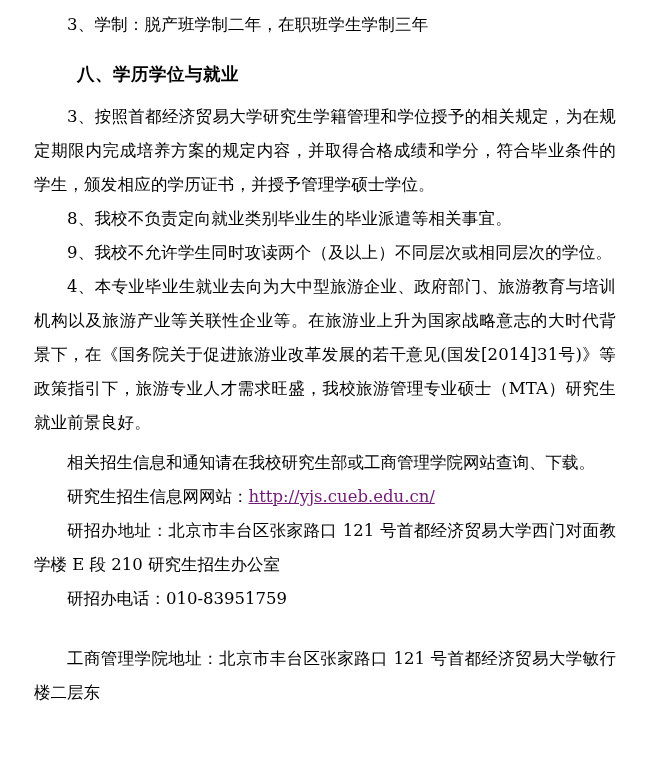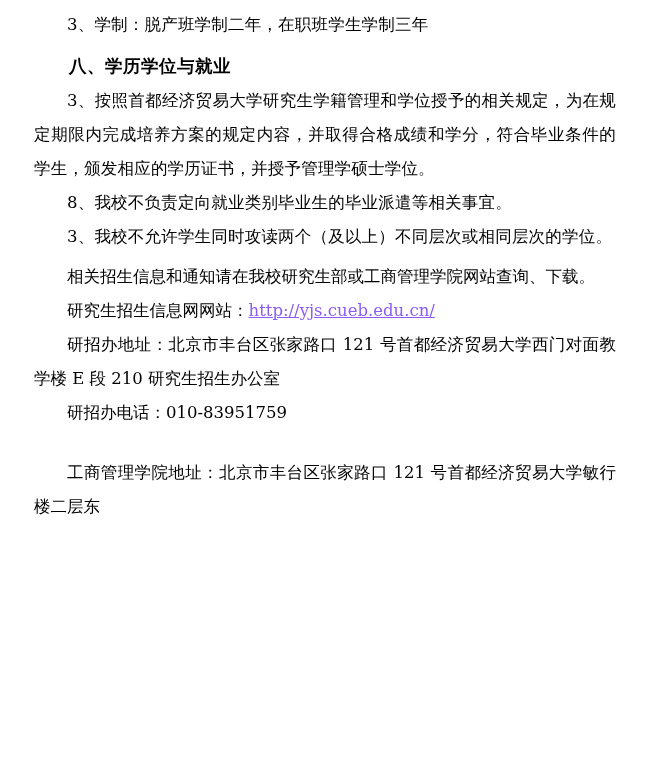--- a/index.html
+++ b/index.html
@@ -27,54 +27,55 @@
     text-align: justify;
     text-justify: inter-ideograph;
     margin: 0;
     text-indent: 2em;
     letter-spacing: 0.2px;
   }
   .heading {
     font-size: 17.5px;
     line-height: 36px;
     font-weight: bold;
-    margin: 0;
+    margin: 8px;
     text-indent: 2em;
     letter-spacing: 0.5px;
   }
   .contact-line {
     font-size: 16.5px;
     line-height: 34px;
     margin: 0;
     text-indent: 2em;
     text-align: justify;
     text-justify: inter-ideograph;
   }
   .url {
-    color: #8b5cf6;
+    color: #701a75;
     text-decoration: underline;
     word-break: break-all;
   }
   .spacer-sm { height: 6px; }
   .spacer-lg { height: 26px; }
 </style>
 </head>
 <body>
 
 <div class="page">
 
   <p class="para">3、学制：脱产班学制二年，在职班学生学制三年</p>
 
   <div class="spacer-sm"></div>
 
   <h2 class="heading">八、学历学位与就业</h2>
 
   <p class="para">3、按照首都经济贸易大学研究生学籍管理和学位授予的相关规定，为在规定期限内完成培养方案的规定内容，并取得合格成绩和学分，符合毕业条件的学生，颁发相应的学历证书，并授予管理学硕士学位。</p>
   <p class="para">8、我校不负责定向就业类别毕业生的毕业派遣等相关事宜。</p>
-  <p class="para">3、我校不允许学生同时攻读两个（及以上）不同层次或相同层次的学位。</p>
+  <p class="para">9、我校不允许学生同时攻读两个（及以上）不同层次或相同层次的学位。</p>
+  <p class="para">4、本专业毕业生就业去向为大中型旅游企业、政府部门、旅游教育与培训机构以及旅游产业等关联性企业等。在旅游业上升为国家战略意志的大时代背景下，在《国务院关于促进旅游业改革发展的若干意见(国发[2014]31号)》等政策指引下，旅游专业人才需求旺盛，我校旅游管理专业硕士（MTA）研究生就业前景良好。</p>
 
   <div class="spacer-sm"></div>
 
 
   <p class="contact-line">相关招生信息和通知请在我校研究生部或工商管理学院网站查询、下载。</p>
 
   <p class="contact-line">
     <span>研究生招生信息网网站：</span><a class="url" href="#">http://yjs.cueb.edu.cn/</a>
   </p>
 

